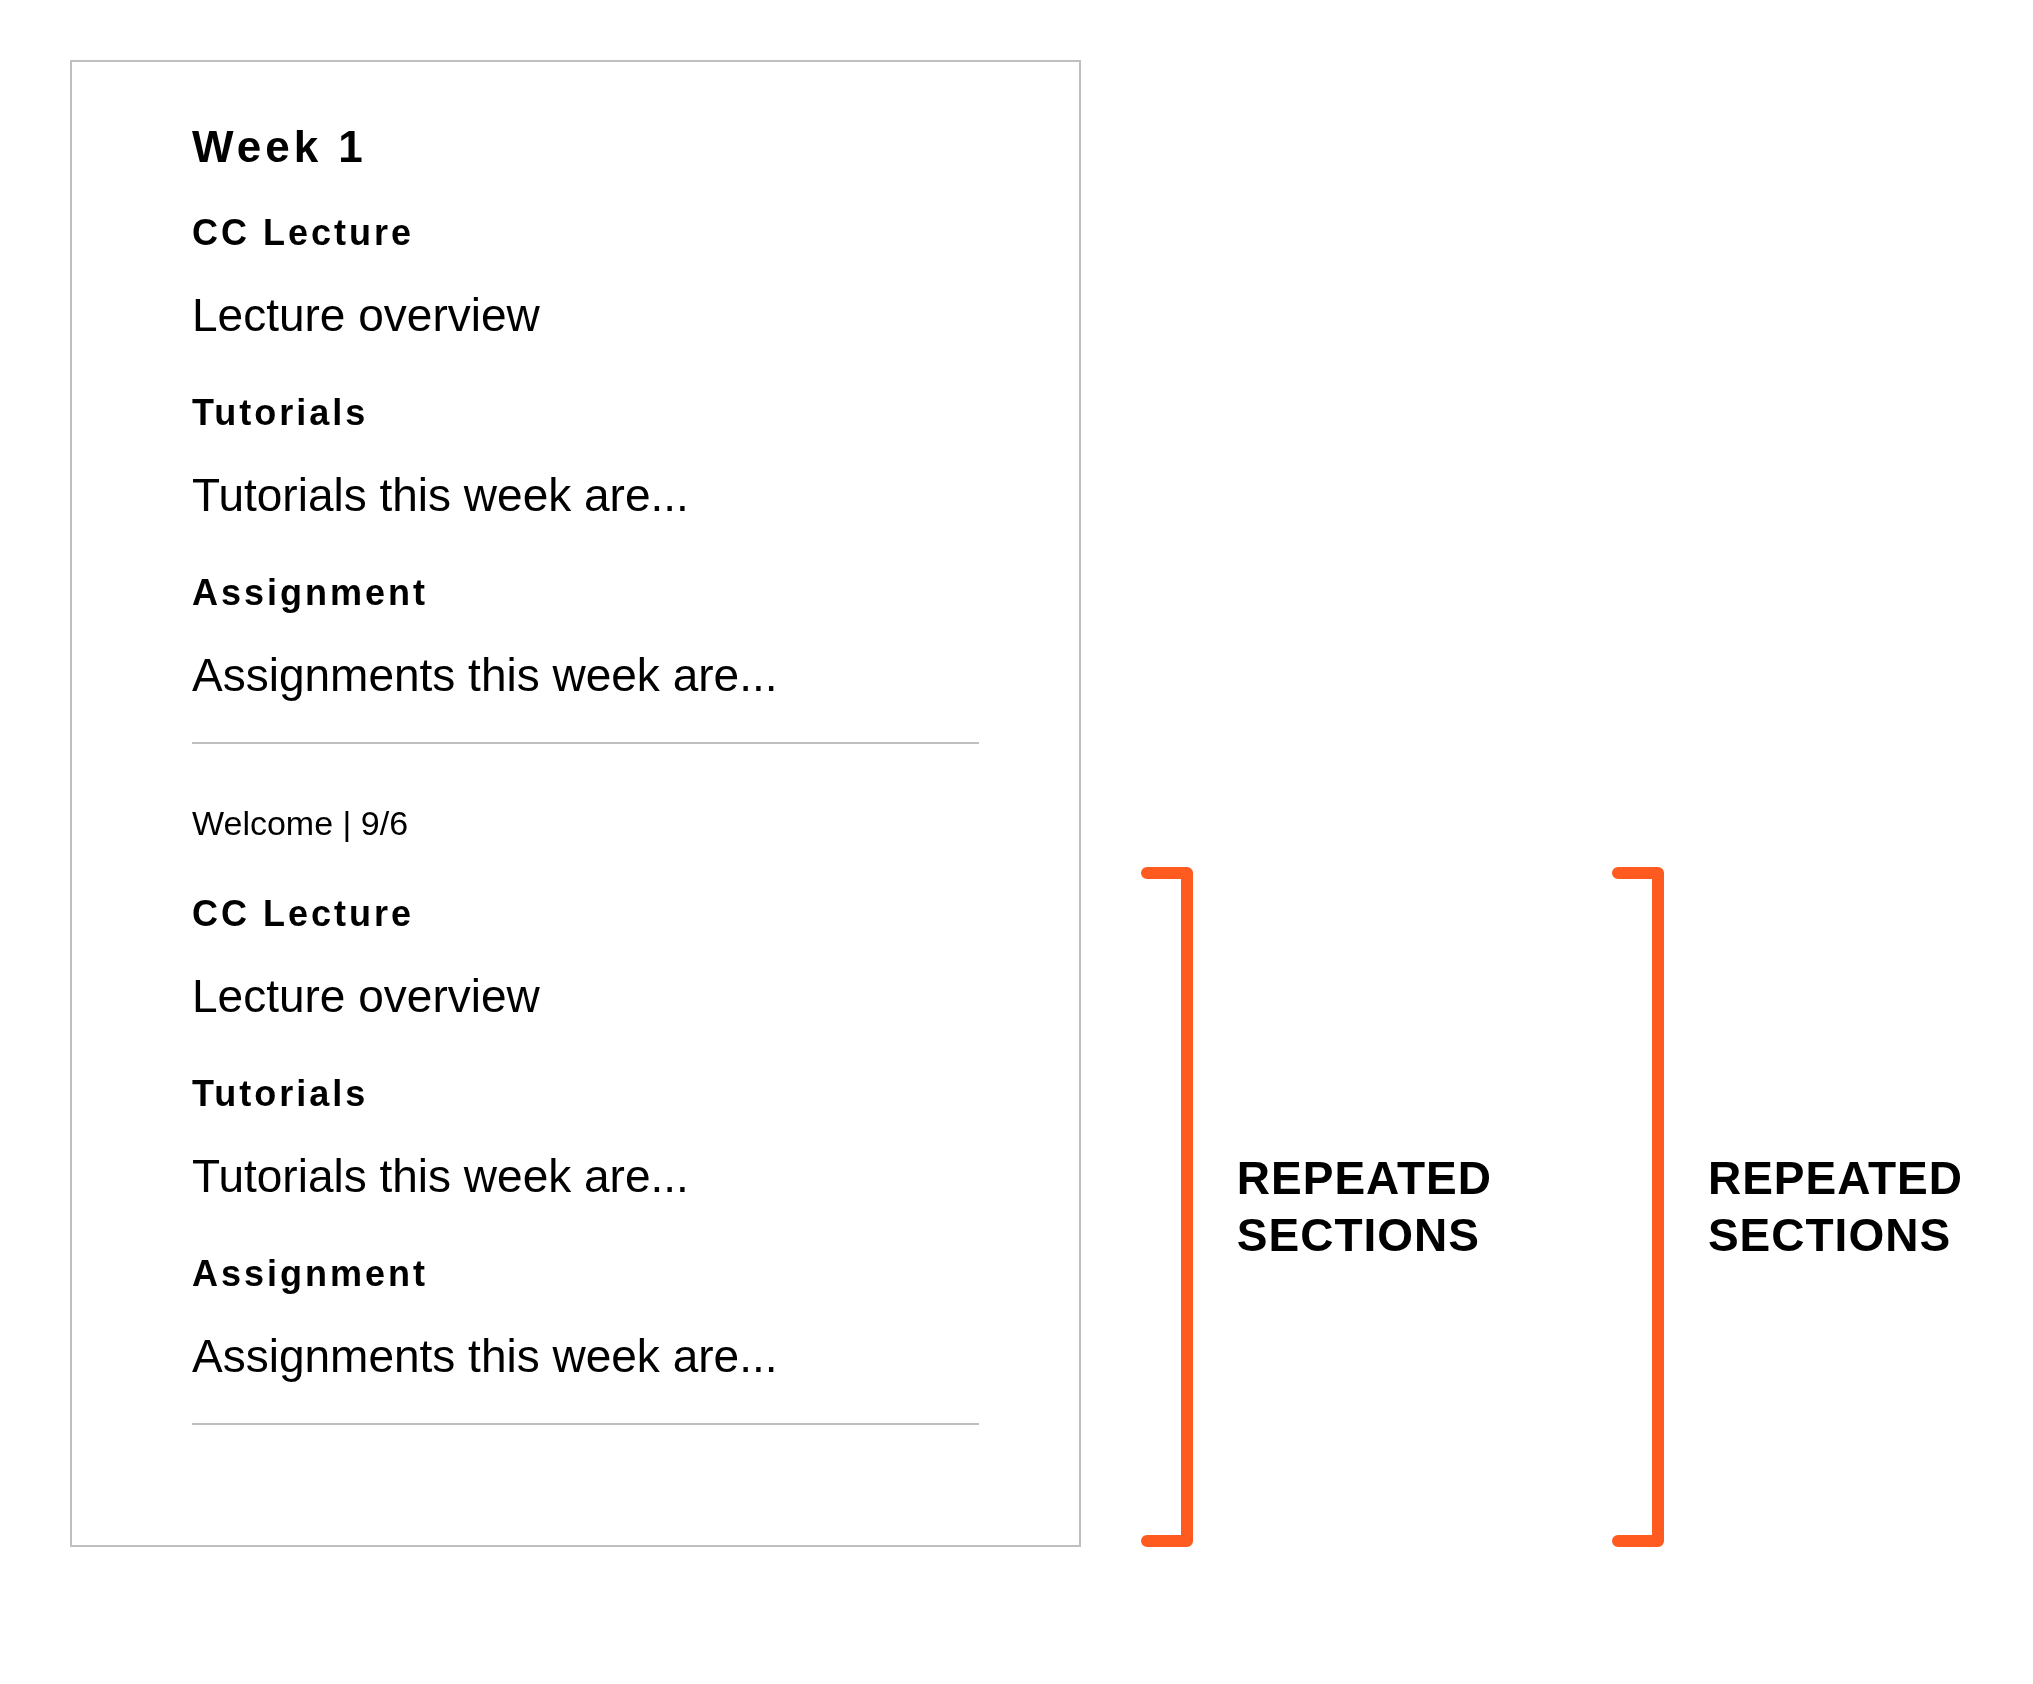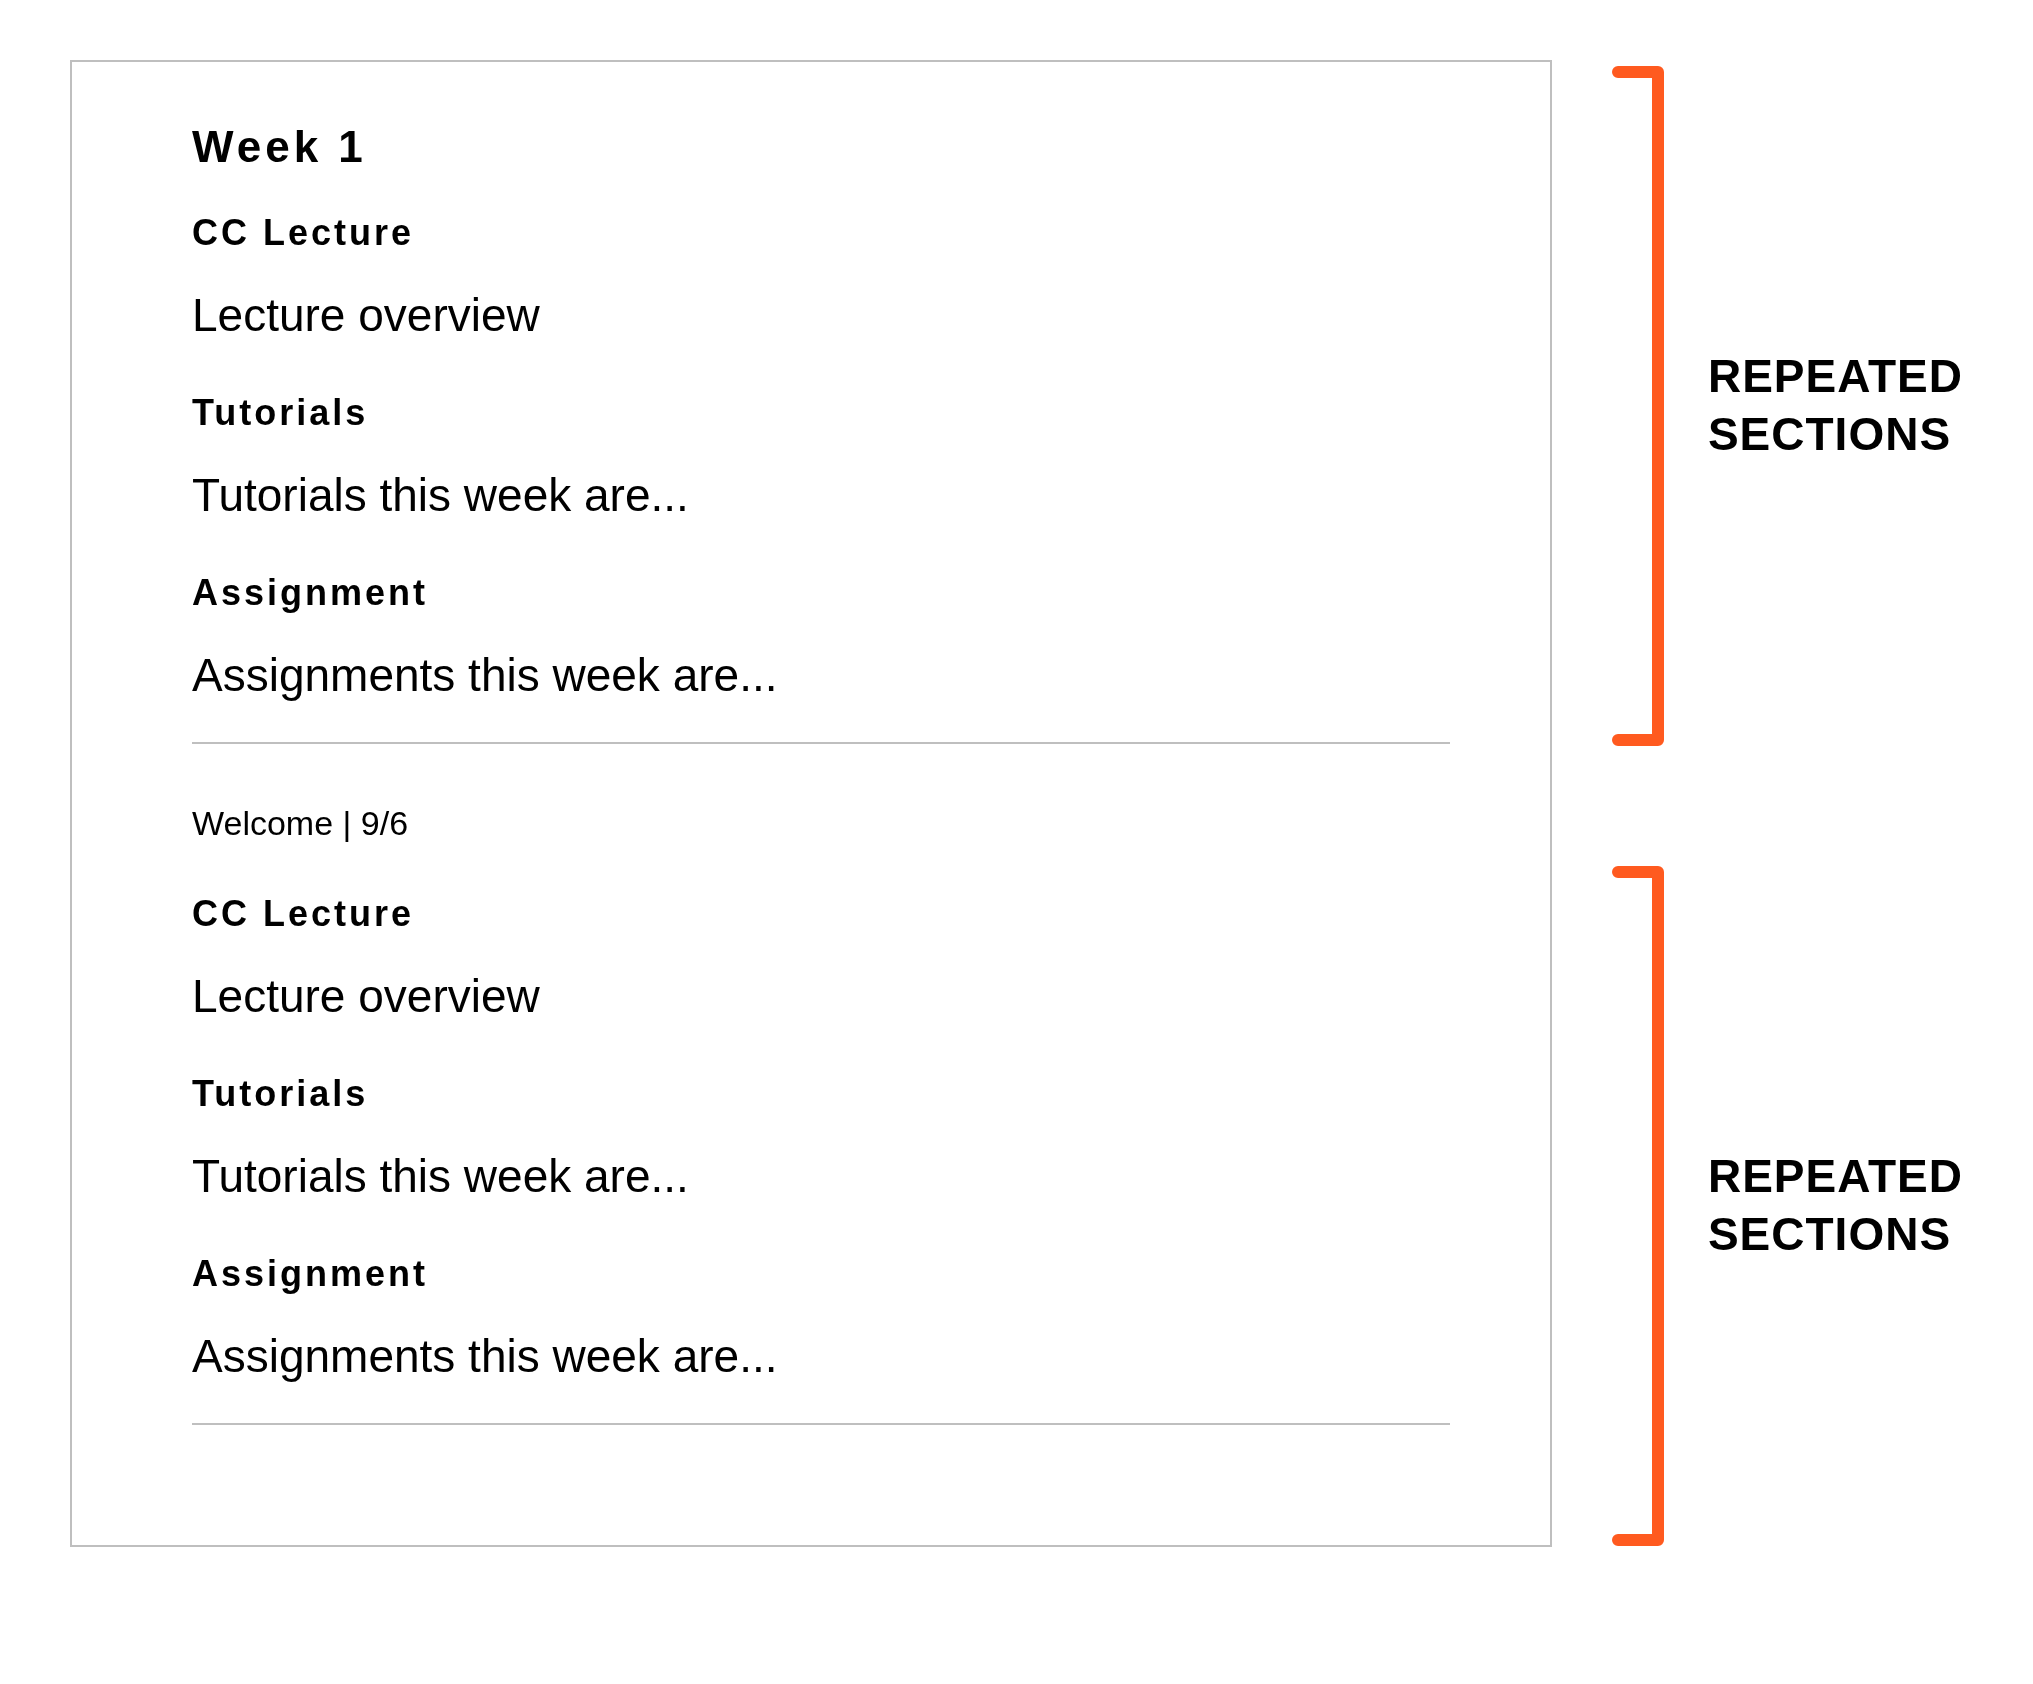--- a/index.html
+++ b/index.html
@@ -6,21 +6,21 @@
     body {
       background: #ffffff;
       font-family: Arial, Helvetica, sans-serif;
       padding: 60px 70px;
       width: 2033px;
       height: 1684px;
     }
     .wrap {
       display: flex;
       gap: 60px;
-      align-items: center;
+      align-items: flex-end;
     }
     .card {
       border: 2px solid #bfbfbf;
       width: 1490px;
       padding: 60px 100px 60px 120px;
       background: #fff;
     }
     .week { padding-bottom: 40px; }
     .week-title {
       font-size: 44px;
@@ -49,21 +49,20 @@
     hr.sep {
       border: none;
       border-top: 2px solid #bfbfbf;
       margin: 0 0 60px 0;
     }
     .last-sep { margin-bottom: 0; }
 
     
     .anno-col {
       display: flex;
-      flex-direction: column;
       gap: 120px;
       padding-top: 4px;
     }
     .anno {
       display: flex;
       align-items: center;
       gap: 40px;
       height: 680px;
     }
     .bracket {

